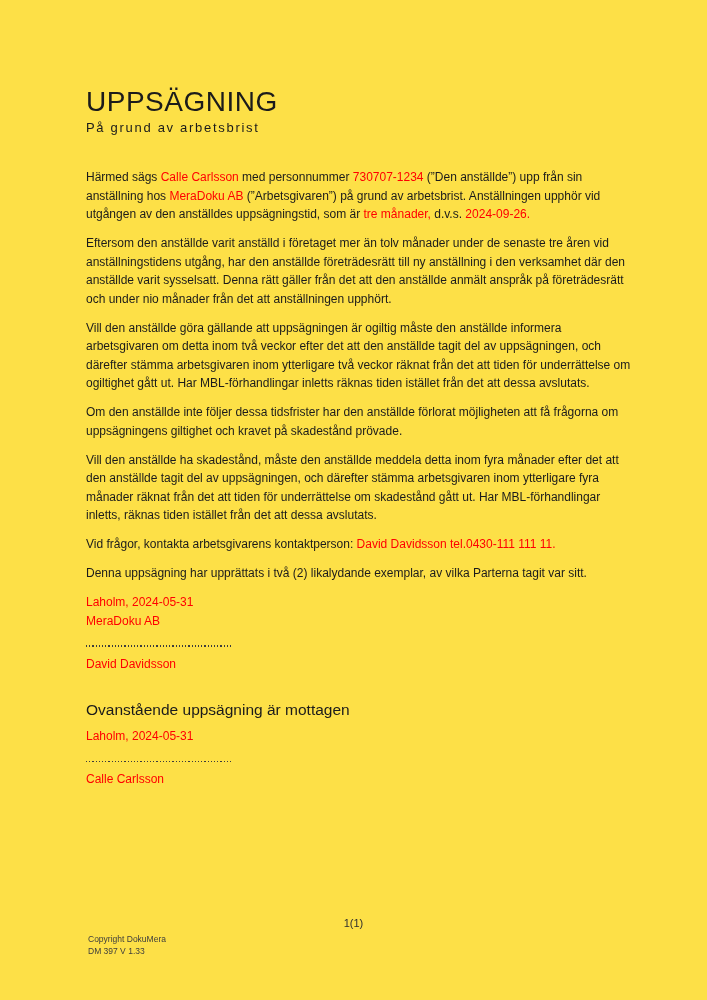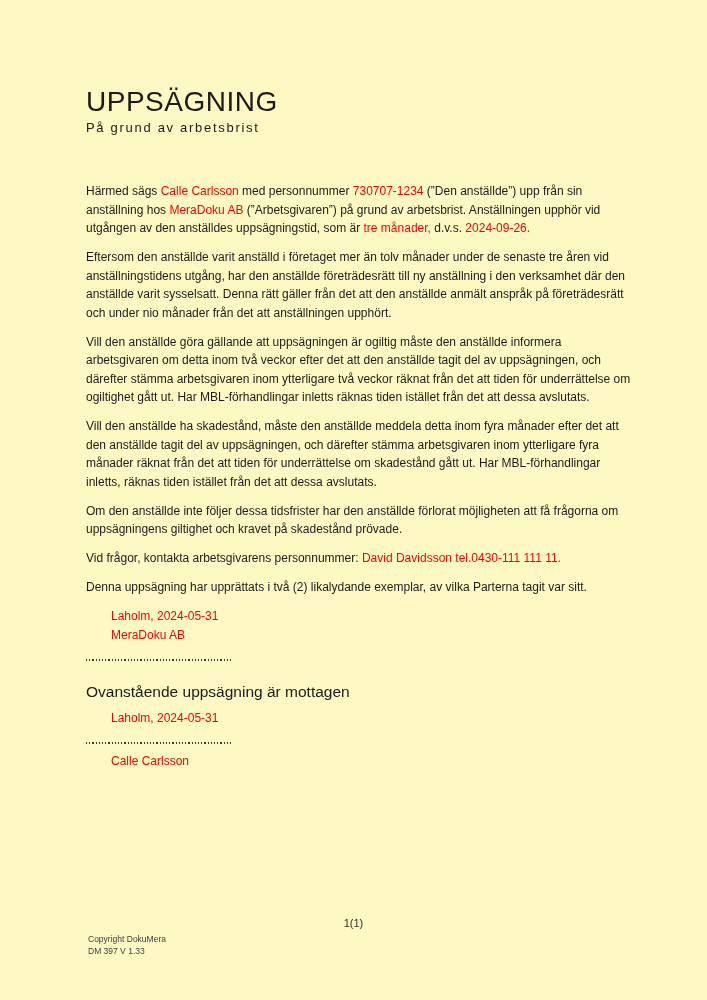--- a/index.html
+++ b/index.html
@@ -1,20 +1,20 @@
 <!DOCTYPE html>
 <html style="--accent-red: #ff0000; --text: #1b1b1b;"><head>
 <meta charset="utf-8">
 <style>
   html, body { margin: 0; padding: 0; background: #ffffff; }
   .page {
     position: relative;
     width: 707px;
     height: 1000px;
-    background: #fef9c3;
+    background: #fde047;
     font-family: "Liberation Sans", sans-serif;
     color: var(--text, #1b1b1b);
     overflow: hidden;
   }
   .content {
     position: absolute;
     left: 86px;
     top: 88px;
     width: 545px;
   }
@@ -30,36 +30,36 @@
     margin-top: 5px;
     font-size: 13px;
     letter-spacing: 1.7px;
     line-height: 1.1;
   }
   p.body {
     font-size: 12px;
     line-height: 18.5px;
     margin: 0 0 10.5px 0;
   }
-  p.body.first { margin-top: 47px; }
-  .red { color: var(--accent-red, #ff0000); margin-left: 25px; }
+  p.body.first { margin-top: 33px; }
+  .red { color: var(--accent-red, #ff0000); }
   .seg-bold { font-weight: 400; }
   .seg-red { color: var(--accent-red, #ff0000); }
   .sig-line {
     font-size: 12px;
     line-height: 18.5px;
   }
   .dotted-line {
     width: 146px;
     height: 1.5px;
     margin: 15px 0 8px 0;
     background: repeating-linear-gradient(to right, #3c3c3c 0 1.2px, transparent 1.2px 3.2px);
   }
   h2.receipt-heading {
-    margin: 21px 0 7px 0;
+    margin: 27px 0 7px 0;
     font-size: 15.5px;
     font-weight: 400;
     line-height: 20px;
     color: var(--text, #1b1b1b);
   }
   .page-number {
     position: absolute;
     top: 917px;
     left: 0;
     width: 100%;
@@ -81,29 +81,30 @@
 
 <div class="page">
   <div class="content">
 
     <h1 class="doc-title">UPPSÄGNING</h1>
     <div class="doc-subtitle">På grund av arbetsbrist</div>
 
     <p class="body first"><span>Härmed sägs </span><span class="seg-red">Calle Carlsson</span><span> med personnummer </span><span class="seg-red">730707-1234</span><span> (”Den anställde”) upp från sin anställning hos </span><span class="seg-red">MeraDoku AB</span><span> (”Arbetsgivaren”) på grund av arbetsbrist. Anställningen upphör vid utgången av den anställdes uppsägningstid, som är </span><span class="seg-red">tre månader,</span><span> d.v.s. </span><span class="seg-red">2024-09-26.</span></p>
     <p class="body"><span>Eftersom den anställde varit anställd i företaget mer än tolv månader under de senaste tre åren vid anställningstidens utgång, har den anställde </span><span class="seg-bold">företrädesrätt till ny anställning</span><span> i den verksamhet där den anställde varit sysselsatt. Denna rätt gäller från det att den anställde anmält anspråk på företrädesrätt och under nio månader från det att anställningen upphört.</span></p>
     <p class="body"><span>Vill den anställde göra gällande att uppsägningen är ogiltig måste den anställde informera arbetsgivaren om detta inom två veckor efter det att den anställde tagit del av uppsägningen, och därefter stämma arbetsgivaren inom ytterligare två veckor räknat från det att tiden för underrättelse om ogiltighet gått ut. Har MBL-förhandlingar inletts räknas tiden istället från det att dessa avslutats.</span></p>
+    <p class="body"><span>Om den anställde inte följer dessa tidsfrister har den anställde förlorat möjligheten att få frågorna om uppsägningens giltighet och kravet på skadestånd prövade.</span></p>
     <p class="body"><span>Vill den anställde ha skadestånd, måste den anställde meddela detta inom fyra månader efter det att den anställde tagit del av uppsägningen, och därefter stämma arbetsgivaren inom ytterligare fyra månader räknat från det att tiden för underrättelse om skadestånd gått ut. Har MBL-förhandlingar inletts, räknas tiden istället från det att dessa avslutats.</span></p>
-    <p class="body"><span>Om den anställde inte följer dessa tidsfrister har den anställde förlorat möjligheten att få frågorna om uppsägningens giltighet och kravet på skadestånd prövade.</span></p>
-    <p class="body"><span>Vid frågor, kontakta arbetsgivarens personnummer: </span><span class="seg-red">David Davidsson tel.0430-111 111 11.</span></p>
+    <p class="body"><span>Vid frågor, kontakta arbetsgivarens kontaktperson: </span><span class="seg-red">David Davidsson tel.0430-111 111 11.</span></p>
     <p class="body"><span>Denna uppsägning har upprättats i två (2) likalydande exemplar, av vilka Parterna tagit var sitt.</span></p>
 
     <div class="sig-block">
       <div class="sig-line red">Laholm, 2024-05-31</div>
       <div class="sig-line red">MeraDoku AB</div>
       <div class="dotted-line"></div>
+      <div class="sig-line red">David Davidsson</div>
     </div>
 
     <h2 class="receipt-heading">Ovanstående uppsägning är mottagen</h2>
 
     <div class="sig-block">
       <div class="sig-line red">Laholm, 2024-05-31</div>
       <div class="dotted-line"></div>
       <div class="sig-line red">Calle Carlsson</div>
     </div>
 

